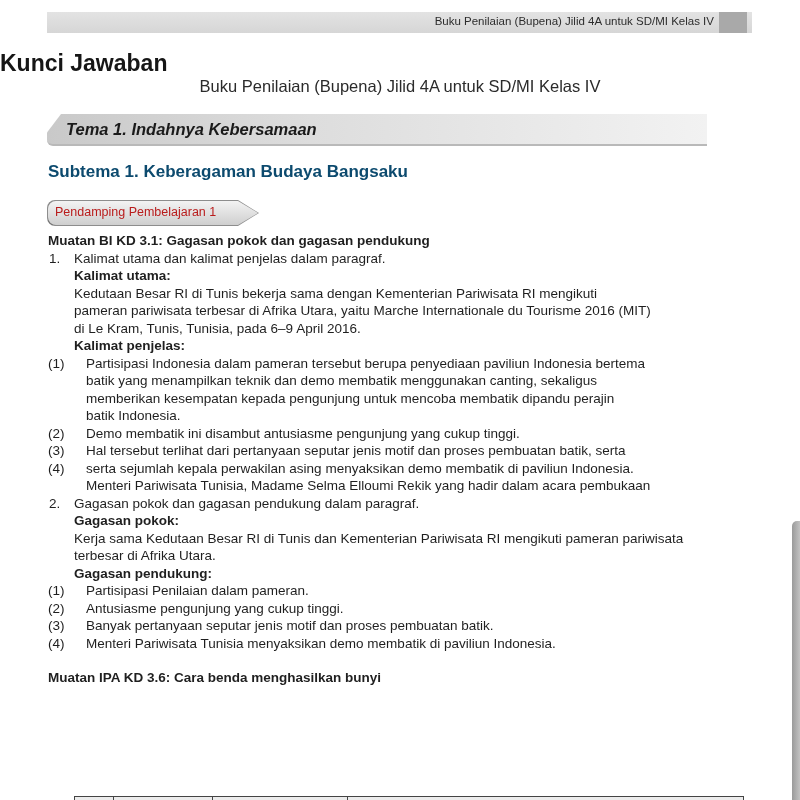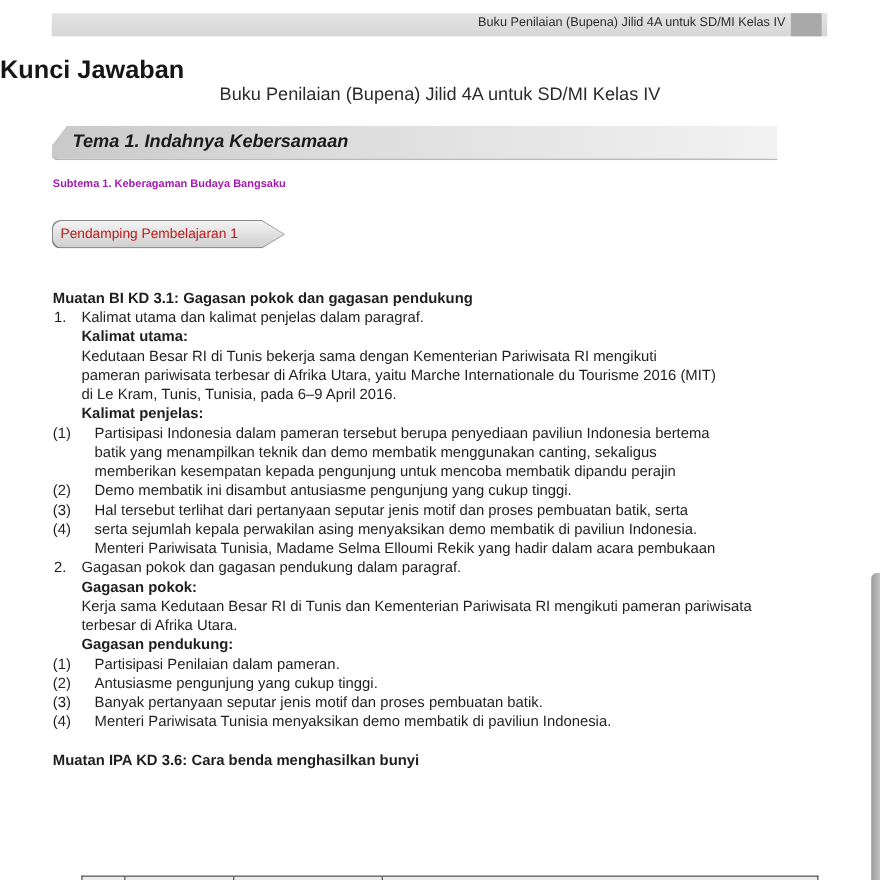--- a/index.html
+++ b/index.html
@@ -34,21 +34,21 @@
     clip-path: polygon(14px 0, 100% 0, 100% 100%, 0 100%, 0 58%);
     border-radius: 3px 0 0 6px;
     border-bottom: 2px solid #b9b9b9;
   }
   .tema-banner .tema-text {
     position: absolute; left: 19px; top: 6px;
     font-size: 16.5px; font-weight: bold; color: #1a1a1a; font-style: italic;
   }
   .subtema {
     position: absolute; left: 48px; top: 162px;
-    font-size: 10px; font-weight: bold; color: #a21caf;
+    font-size: 17px; font-weight: bold; color: #0c4a6e;
   }
   .pendamping {
     position: absolute; left: 48px; top: 201px; height: 24px; width: 210px;
   }
   .pendamping .shape {
     position: absolute; inset: 0;
     background: linear-gradient(#f3f3f3, #cfcfcf);
     clip-path: polygon(4px 0, 190px 0, 210px 50%, 190px 100%, 4px 100%, 0 85%, 0 15%);
     border-radius: 8px;
     box-shadow: 0 2px 3px rgba(0,0,0,0.35);
@@ -56,21 +56,21 @@
   .pendamping .shape-outline {
     position: absolute; inset: -1px;
     background: #8d8d8d;
     clip-path: polygon(4px 0, 191px 0, 212px 50%, 191px 100%, 4px 100%, 0 85%, 0 15%);
     border-radius: 8px;
   }
   .pendamping .p-text {
     position: absolute; left: 7px; top: 4px; font-size: 12.5px; color: #b91c1c;
   }
   .content {
-    position: absolute; left: 48px; top: 262px; width: 712px;
+    position: absolute; left: 48px; top: 232px; width: 712px;
     font-size: 13.5px; line-height: 17.5px; color: #1f1f1f;
   }
   .sec-heading { font-weight: bold; margin: 0; }
   .num-item { position: relative; padding-left: 26px; }
   .num-item .num { position: absolute; left: 1px; top: 0; }
   .sub-heading { font-weight: bold; }
   .paren-item { position: relative; padding-left: 38px; }
   .paren-item .pnum { position: absolute; left: 0; top: 0; }
   .gap { height: 17px; }
   .table-wrap {
@@ -123,20 +123,21 @@
     <div>Kedutaan Besar RI di Tunis bekerja sama dengan Kementerian Pariwisata RI mengikuti</div>
     <div>pameran pariwisata terbesar di Afrika Utara, yaitu Marche Internationale du Tourisme 2016 (MIT)</div>
     <div>di Le Kram, Tunis, Tunisia, pada 6–9 April 2016.</div>
     <div class="sub-heading">Kalimat penjelas:</div>
   </div>
   <div class="paren-item">
     <span class="pnum">(1)</span>
     <div>Partisipasi Indonesia dalam pameran tersebut berupa penyediaan paviliun Indonesia bertema</div>
     <div>batik yang menampilkan teknik dan demo membatik menggunakan canting, sekaligus</div>
     <div>memberikan kesempatan kepada pengunjung untuk mencoba membatik dipandu perajin</div>
+    <div>batik Indonesia.</div>
   </div>
   <div class="paren-item">
     <span class="pnum">(2)</span>
     <div>Demo membatik ini disambut antusiasme pengunjung yang cukup tinggi.</div>
   </div>
   <div class="paren-item">
     <span class="pnum">(3)</span>
     <div>Hal tersebut terlihat dari pertanyaan seputar jenis motif dan proses pembuatan batik, serta</div>
   </div>
   <div class="paren-item">

